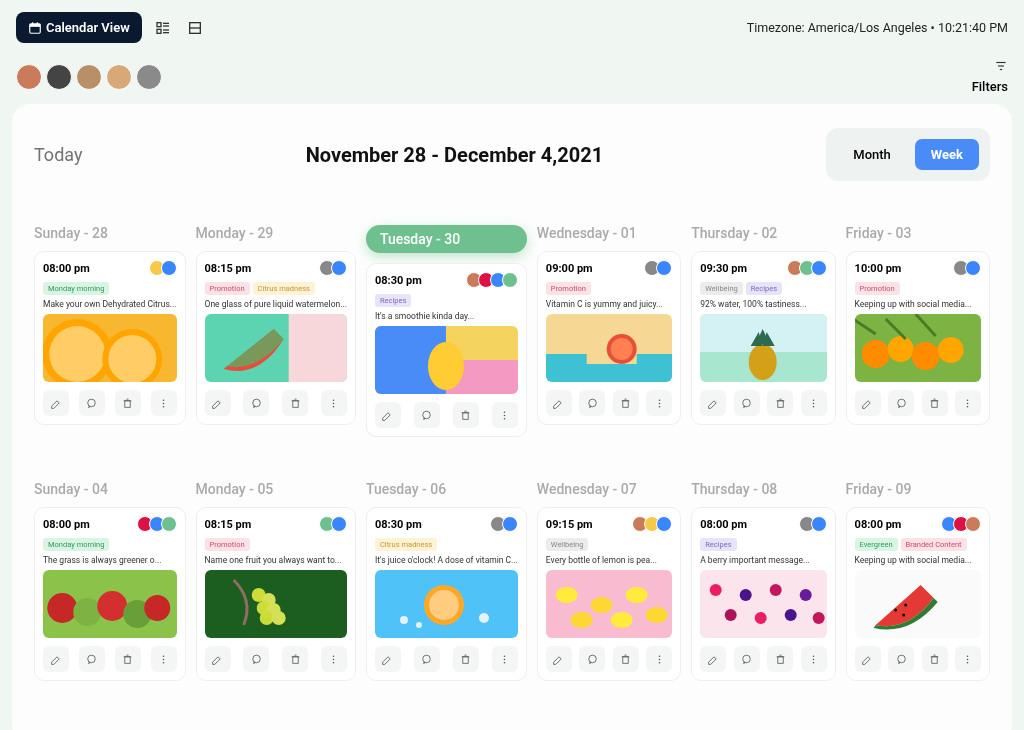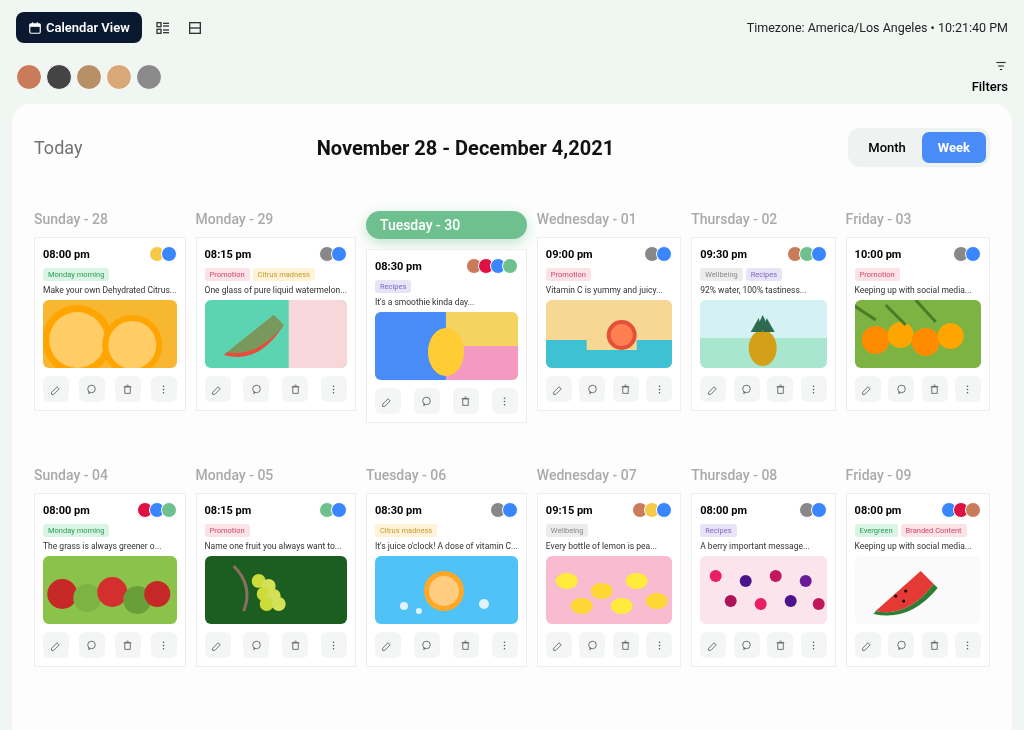--- a/index.html
+++ b/index.html
@@ -69,21 +69,21 @@
   overflow: hidden;
 }
 .panel-header {
   display: flex;
   align-items: center;
   justify-content: space-between;
   margin-bottom: 28px;
 }
 .today-label { font-size: 18px; color: #737373; }
 .date-range { font-size: 20px; font-weight: 700; color: #111; }
-.view-toggle { display: flex; gap: 0; background:#eef3f1; border-radius:12px; padding:4px;}
+.view-toggle { display: flex; gap: 8px; background:#eef3f1; border-radius:12px; padding:11px;}
 .toggle-btn {
   padding: 8px 16px;
   font-size: 13px;
   border-radius: 7px;
   cursor: pointer;
   font-weight:500;
 }
 .toggle-btn.active { background: #4a8cf7; color: #fff; font-weight: bold; }
 .week-grid {
   display: grid;
@@ -100,21 +100,21 @@
   display: inline-block;
   background: #6fc08f;
   color: #fff;
   padding: 6px 14px;
   border-radius: 16px;
   box-shadow: 0 4px 12px rgba(111,192,143,0.4);
 }
 .card {
   background: #fff;
   border: 1px solid #eee;
-  border-radius: 0;
+  border-radius: 10px;
   padding: 8px;
   margin-bottom: 18px;
 }
 .card-top {
   display: flex;
   justify-content: space-between;
   align-items: center;
   margin-bottom: 6px;
 }
 .card-time { font-size: 11px; font-weight: 700; }

